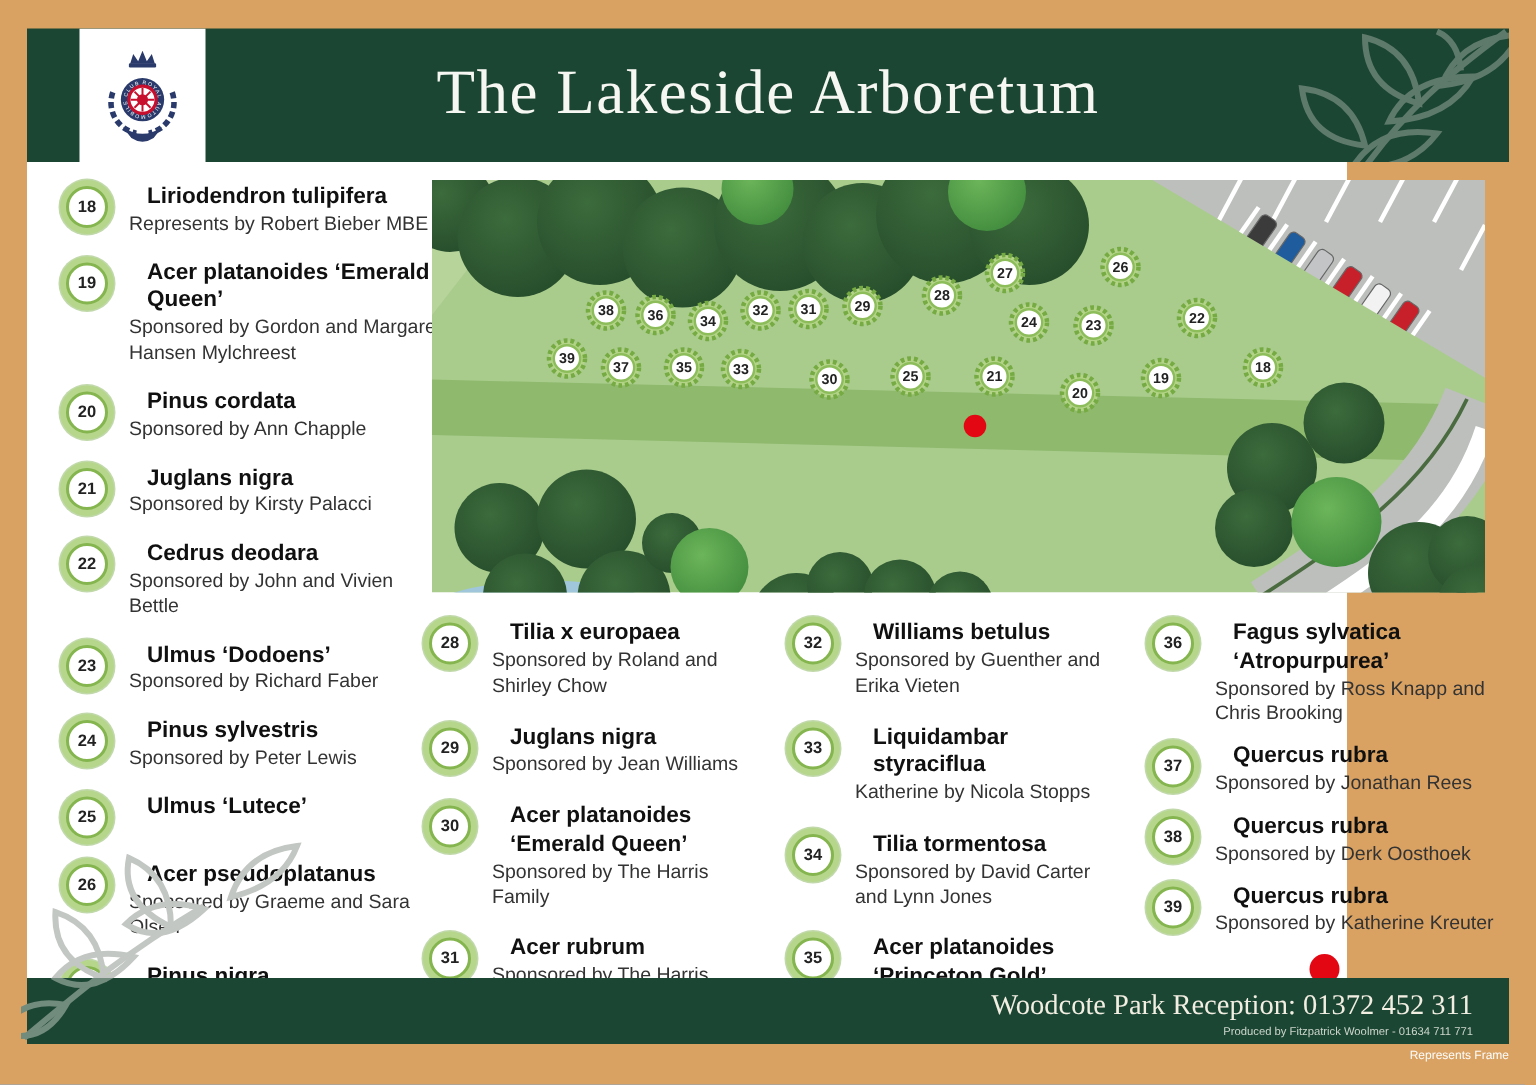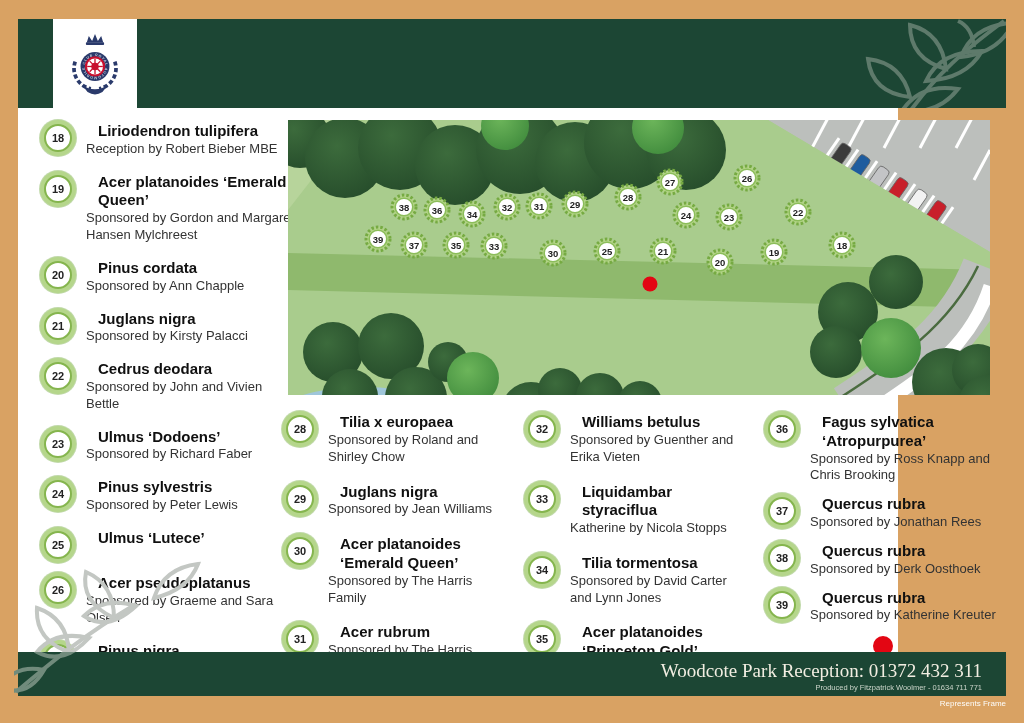--- a/index.html
+++ b/index.html
@@ -76,20 +76,21 @@
         <circle cx="40" cy="42" r="4.5" fill="#c8102e"></circle>
         <defs>
             <path id="ringp" d="M40,29.5 a12.5,12.5 0 1 1 -0.05,0"></path>
           </defs>
         <text font-size="4.2" fill="#ffffff" letter-spacing="1">
           <textPath href="#ringp">ROYAL AUTOMOBILE CLUB</textPath>
         </text>
         <path d="M24,64 q16,11 32,0 l-7,9 q-9,6 -18,0 z" fill="#2a3a6b"></path>
       </svg>
     </div>
+    <div class="title">The Lakeside Arboretum</div>
     <svg class="header-leaves" viewBox="0 0 200 100">
       <g fill="none" stroke="#5e7a6b" stroke-width="4">
         <path d="M198,2 C160,30 130,55 100,98"></path>
         <path d="M155,38 q38,-4 52,-34 q-40,2 -52,34 z"></path>
         <path d="M120,62 q40,-2 56,-30 q-42,0 -56,30 z"></path>
         <path d="M140,50 q-4,-36 -36,-44 q0,34 36,44 z"></path>
         <path d="M104,78 q-8,-34 -42,-38 q4,34 42,38 z"></path>
         <path d="M96,92 q36,4 56,-22 q-38,-6 -56,22 z"></path>
         <path d="M168,28 q-2,-20 -16,-26"></path>
       </g>
@@ -97,21 +98,21 @@
   </div>
 
   <div class="main">
 
     <div class="left-list">
 
         <div class="item">
           <span class="chip">18</span>
           <span class="txt">
             <div class="t-name">Liriodendron tulipifera</div>
-            <div class="t-sponsor">Reception by Robert Bieber MBE</div>
+            <div class="t-sponsor">Represents by Robert Bieber MBE</div>
           </span>
         </div>
 
         <div class="item">
           <span class="chip">19</span>
           <span class="txt">
             <div class="t-name">Acer platanoides ‘Emerald Queen’</div>
             <div class="t-sponsor">Sponsored by Gordon and Margaret Hansen Mylchreest</div>
           </span>
         </div>
@@ -491,21 +492,21 @@
           </div>
         </span>
       <div class="legend">
         <span class="legend-dot"></span>
         <span class="legend-label">You are here</span>
       </div>
     </div>
   </div>
 
   <div class="footer">
-    <div class="reception">Woodcote Park Reception: 01372 432 311</div>
+    <div class="reception">Woodcote Park Reception: 01372 452 311</div>
     <div class="produced">Produced by Fitzpatrick Woolmer - 01634 711 771</div>
   </div>
   <div class="frame-note">Represents Frame</div>
 
   <svg class="footer-leaves" viewBox="0 0 230 136">
     <defs>
       <g id="leafset" fill="none" stroke-width="4">
         <path d="M2,132 C40,100 70,75 122,44"></path>
         <path d="M30,110 q-30,-6 -44,18 q28,10 44,-18 z"></path>
         <path d="M55,92 q-2,-34 -32,-44 q-2,32 32,44 z"></path>

